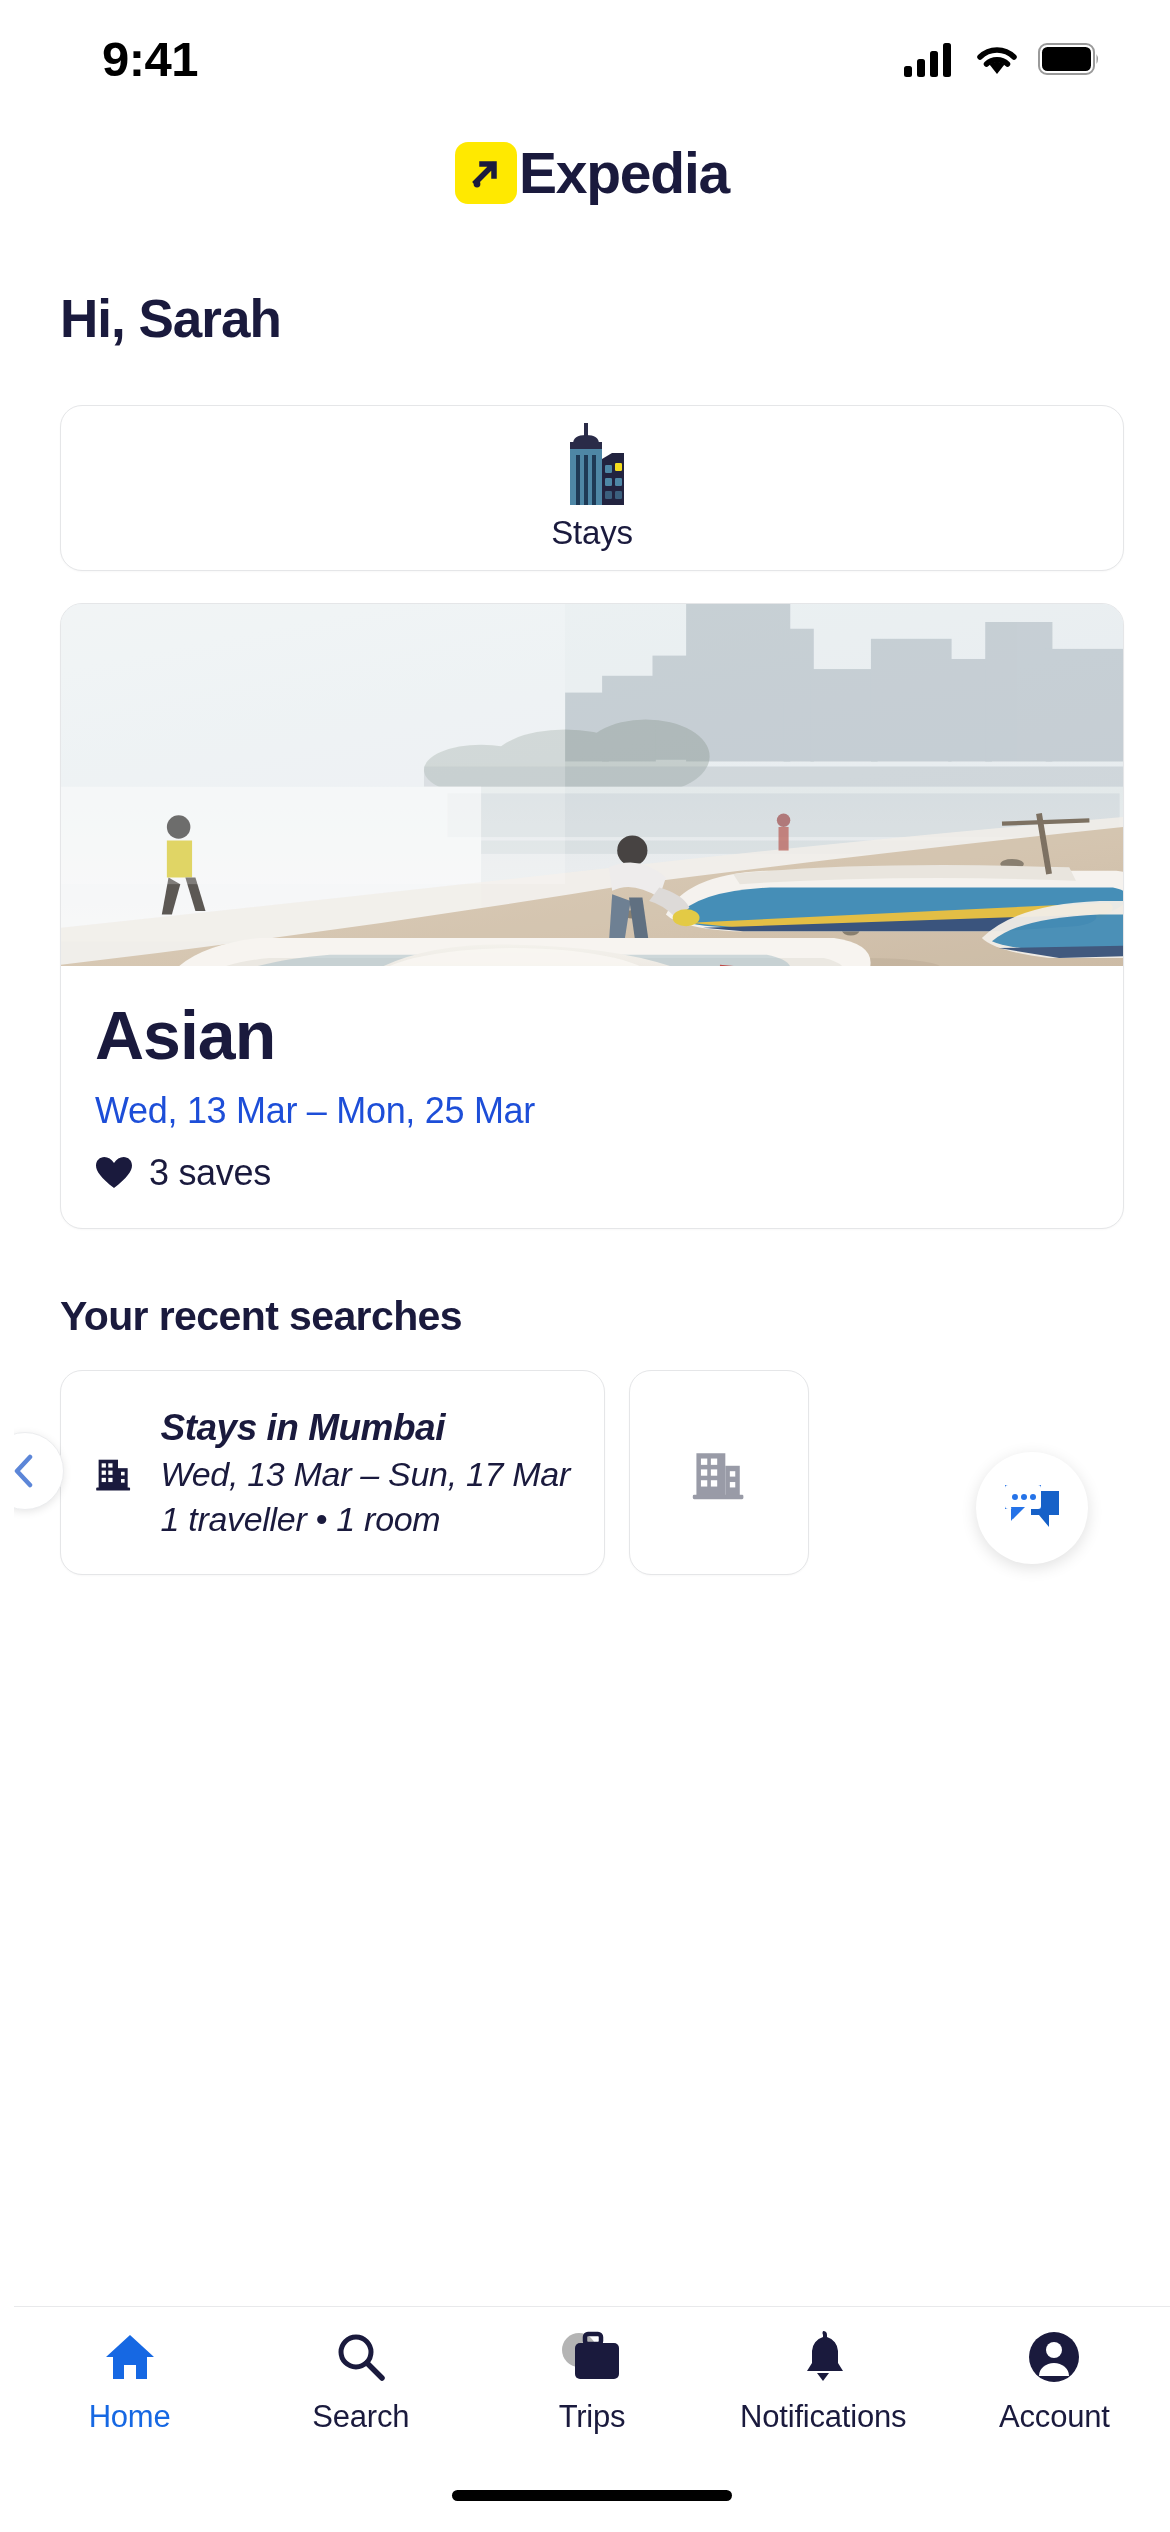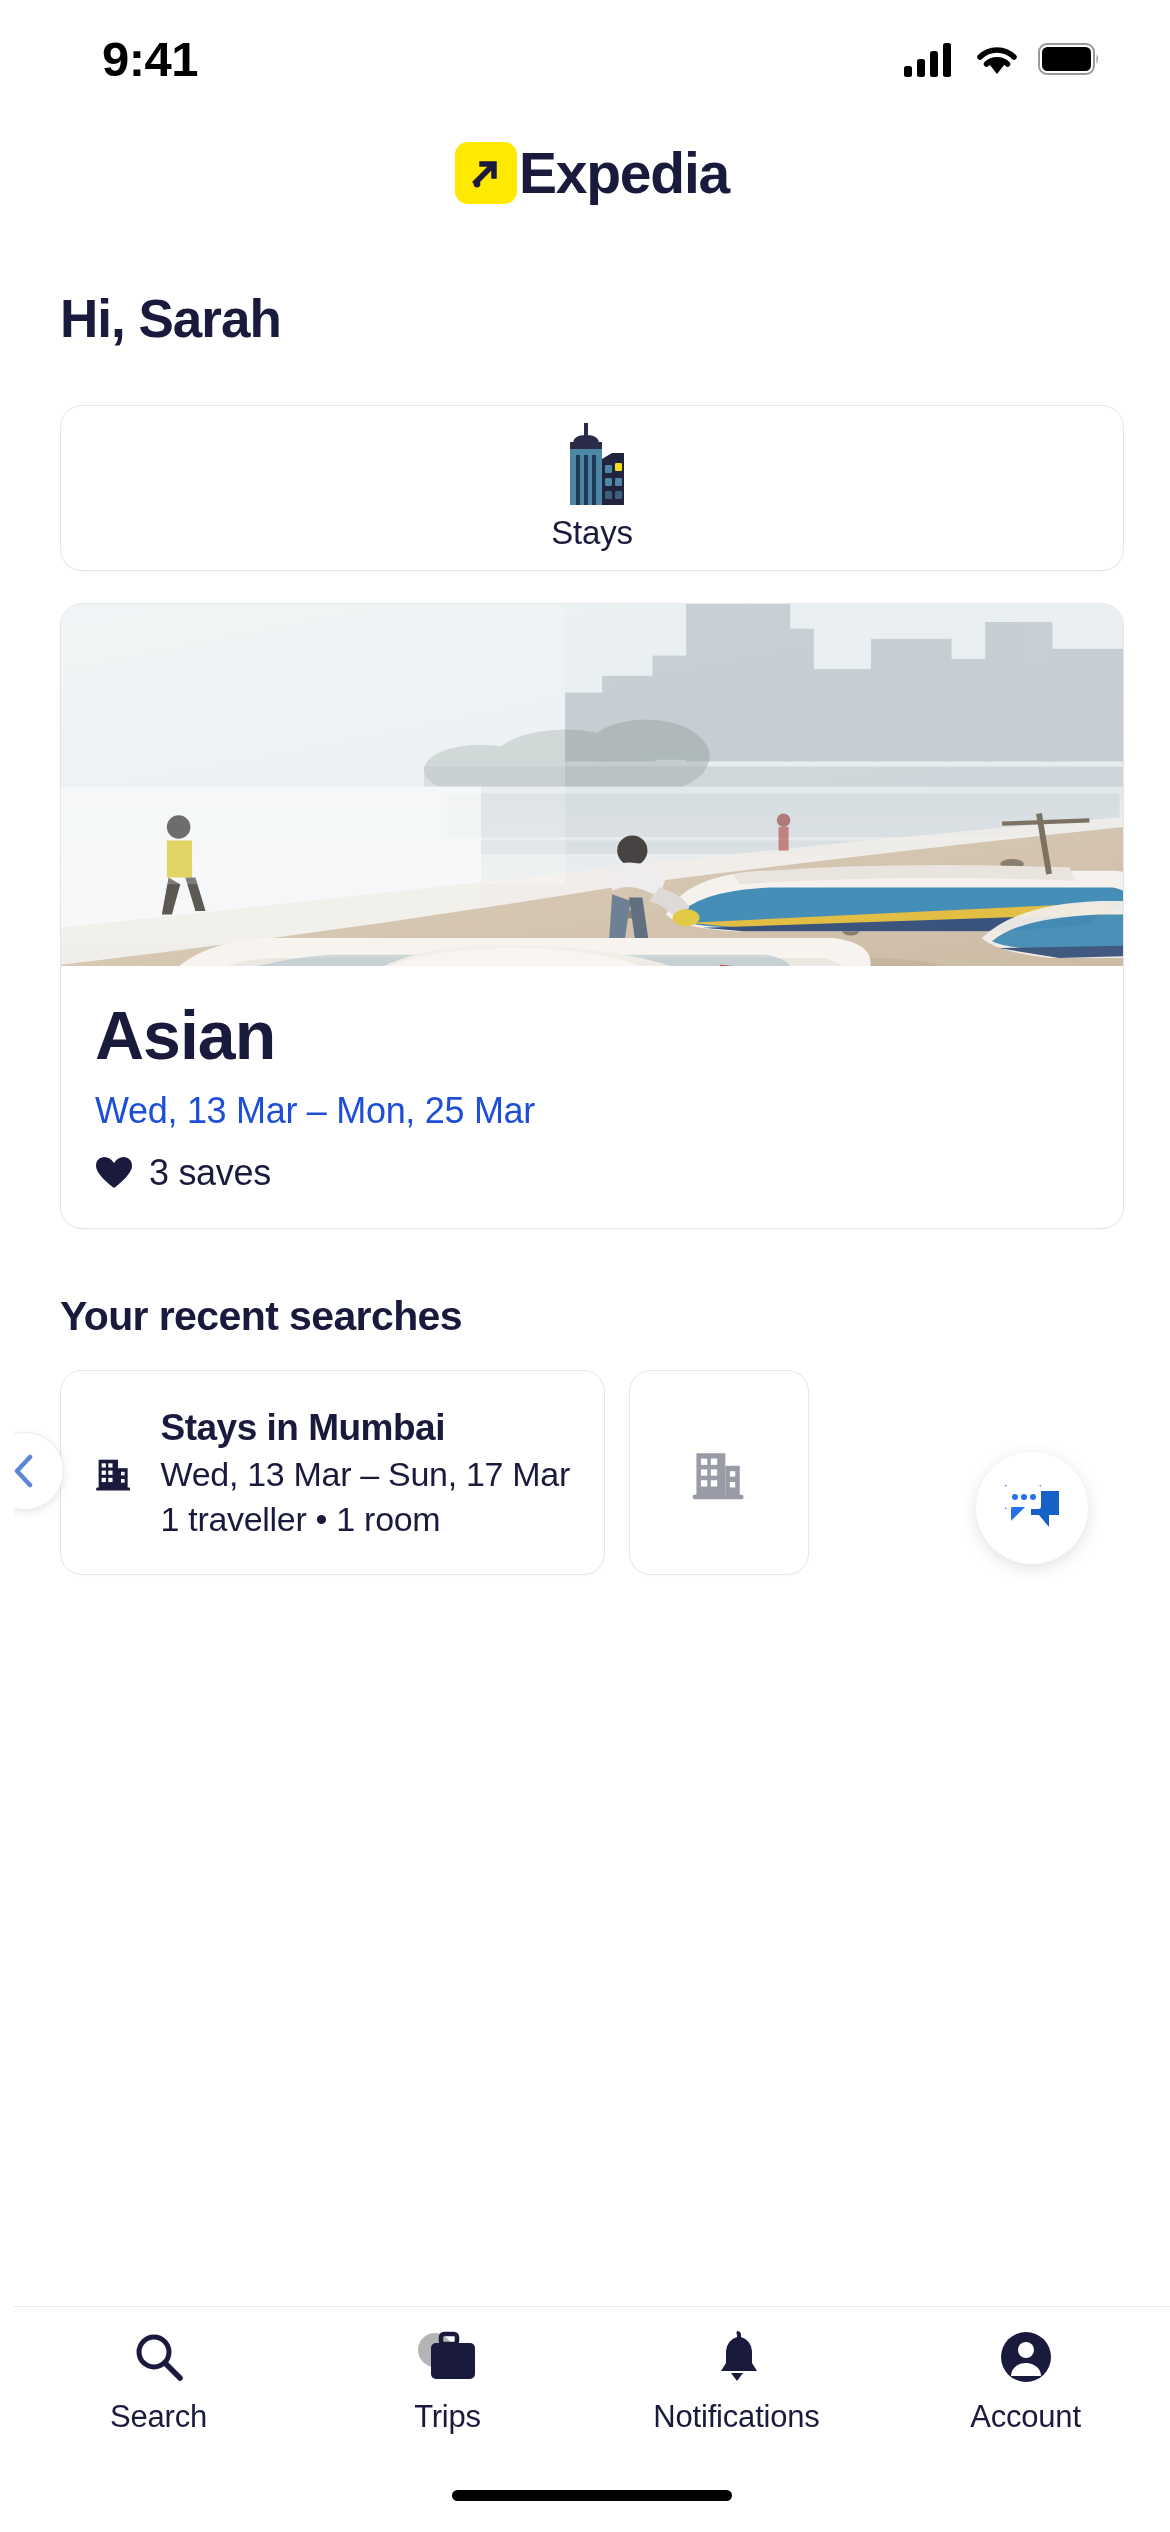--- a/index.html
+++ b/index.html
@@ -163,20 +163,21 @@
     position: relative;
     margin-top: 30px;
     height: 230px;
   }
   .recent-track {
     position: absolute;
     left: 46px;
     top: 0;
     display: flex;
     gap: 24px;
+    font-style: italic;
   }
   .recent-card {
     width: 545px;
     height: 205px;
     border: 1.5px solid #E5E6E8;
     border-radius: 22px;
     background: #ffffff;
     display: flex;
     align-items: center;
     gap: 28px;
@@ -562,20 +563,28 @@
           </g>
           <path d="M10 28 H24 L12 40 Z" fill="#2573E8"></path>
         </svg>
       </div>
     </div>
 
   </div>
 
   <div class="tab-bar">
 
+    <div class="tab-item active">
+      <div class="tab-icon">
+        <svg width="54" height="50" viewBox="0 0 54 50">
+          <path d="M27 3 L51 25 H44 V47 H33 V33 H21 V47 H10 V25 H3 Z" fill="#1668E3"></path>
+        </svg>
+      </div>
+      <div class="tab-label">Home</div>
+    </div>
 
     <div class="tab-item">
       <div class="tab-icon">
         <svg width="52" height="52" viewBox="0 0 52 52">
           <circle cx="21" cy="21" r="15" fill="none" stroke="#1A1A3D" stroke-width="5"></circle>
           <path d="M32 32 L47 47" stroke="#1A1A3D" stroke-width="5.5" stroke-linecap="round"></path>
         </svg>
       </div>
       <div class="tab-label">Search</div>
     </div>

